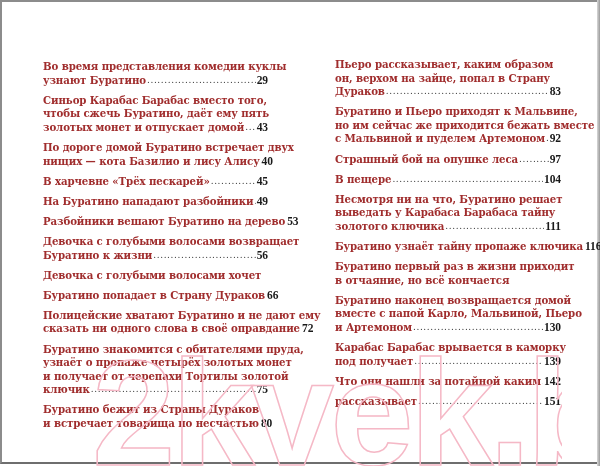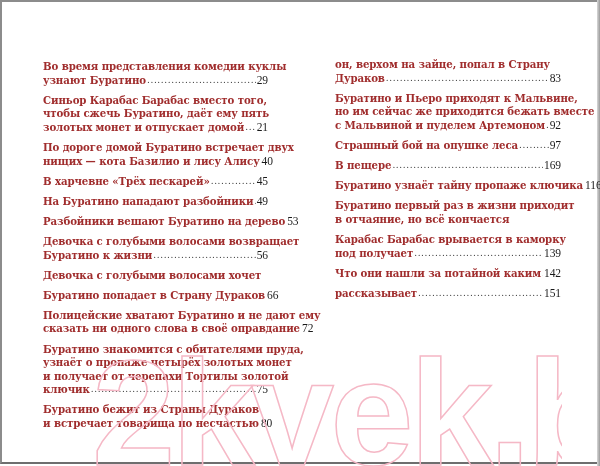--- a/index.html
+++ b/index.html
@@ -35,21 +35,21 @@
     display: flex; align-items: center;
   }
   .last .txt { flex: 0 0 auto; }
   .dots {
     flex: 1 1 auto; overflow: hidden; white-space: nowrap;
     color: #3a3a3a; font-weight: normal; font-size: 9px;
     letter-spacing: 0.6px; margin: 0 1px;
   }
   .dots::before { content: "........................................................................................................................"; }
   .pg {
-    flex: 0 0 auto; color: #1a1a1a; font-weight: normal;
+    flex: 0 0 auto; color: #1a1a1a; font-weight: bold;
     font-family: "Liberation Serif", serif; font-size: 11.5px;
   }
   .watermark {
     position: absolute; left: 92px; top: 340px; width: 470px; height: 130px;
     pointer-events: none;
   }
 </style>
 </head>
 <body>
 
@@ -65,21 +65,21 @@
           <span class="dots"></span>
           <span class="pg">29</span>
         </div>
       </div>
       <div class="entry">
         <div class="line">Синьор Карабас Барабас вместо того,</div>
         <div class="line">чтобы сжечь Буратино, даёт ему пять</div>
         <div class="line last">
           <span class="txt">золотых монет и отпускает домой</span>
           <span class="dots"></span>
-          <span class="pg">21</span>
+          <span class="pg">43</span>
         </div>
       </div>
       <div class="entry">
         <div class="line">По дороге домой Буратино встречает двух</div>
         <div class="line last">
           <span class="txt">нищих — кота Базилио и лису Алису</span>
           <span class="dots"></span>
           <span class="pg">40</span>
         </div>
       </div>
@@ -146,20 +146,21 @@
           <span class="txt">и встречает товарища по несчастью</span>
           <span class="dots"></span>
           <span class="pg">80</span>
         </div>
       </div>
     </div>
 </div>
 <div class="page right">
   <div class="toc" id="toc-right">
       <div class="entry">
+        <div class="line">Пьеро рассказывает, каким образом</div>
         <div class="line">он, верхом на зайце, попал в Страну</div>
         <div class="line last">
           <span class="txt">Дураков</span>
           <span class="dots"></span>
           <span class="pg">83</span>
         </div>
       </div>
       <div class="entry">
         <div class="line">Буратино и Пьеро приходят к Мальвине,</div>
         <div class="line">но им сейчас же приходится бежать вместе</div>
@@ -173,33 +174,51 @@
         <div class="line last">
           <span class="txt">Страшный бой на опушке леса</span>
           <span class="dots"></span>
           <span class="pg">97</span>
         </div>
       </div>
       <div class="entry">
         <div class="line last">
           <span class="txt">В пещере</span>
           <span class="dots"></span>
-          <span class="pg">169</span>
+          <span class="pg">104</span>
+        </div>
+      </div>
+      <div class="entry">
+        <div class="line">Несмотря ни на что, Буратино решает</div>
+        <div class="line">выведать у Карабаса Барабаса тайну</div>
+        <div class="line last">
+          <span class="txt">золотого ключика</span>
+          <span class="dots"></span>
+          <span class="pg">111</span>
         </div>
       </div>
       <div class="entry">
         <div class="line last">
           <span class="txt">Буратино узнаёт тайну пропаже ключика</span>
           <span class="dots"></span>
           <span class="pg">116</span>
         </div>
       </div>
       <div class="entry">
         <div class="line">Буратино первый раз в жизни приходит</div>
         <div class="line">в отчаяние, но всё кончается</div>
+      </div>
+      <div class="entry">
+        <div class="line">Буратино наконец возвращается домой</div>
+        <div class="line">вместе с папой Карло, Мальвиной, Пьеро</div>
+        <div class="line last">
+          <span class="txt">и Артемоном</span>
+          <span class="dots"></span>
+          <span class="pg">130</span>
+        </div>
       </div>
       <div class="entry">
         <div class="line">Карабас Барабас врывается в каморку</div>
         <div class="line last">
           <span class="txt">под получает</span>
           <span class="dots"></span>
           <span class="pg">139</span>
         </div>
       </div>
       <div class="entry">

